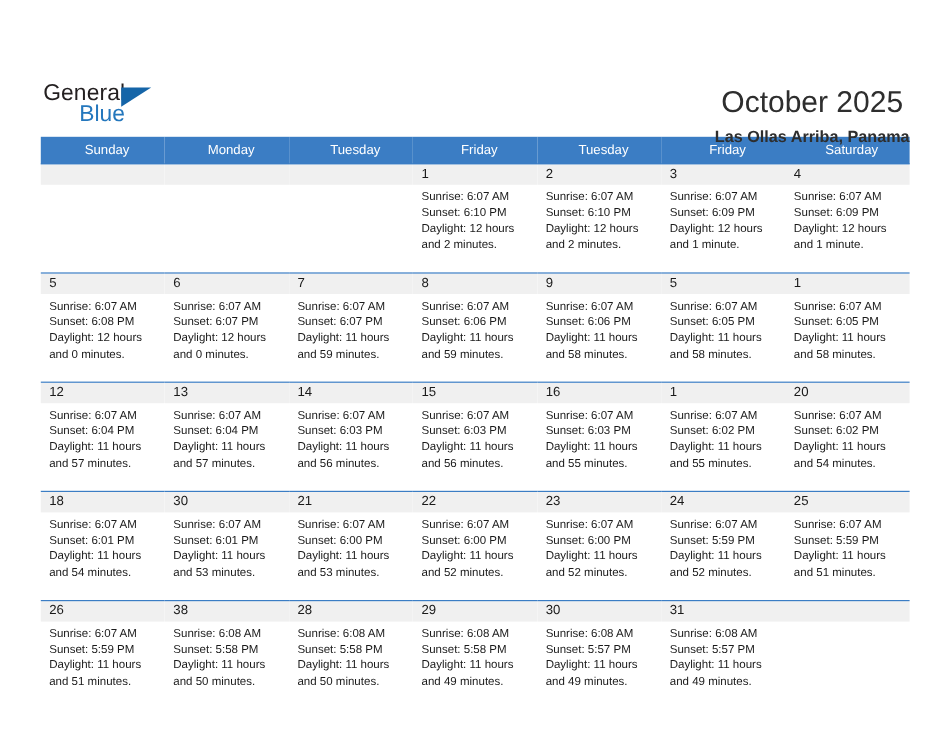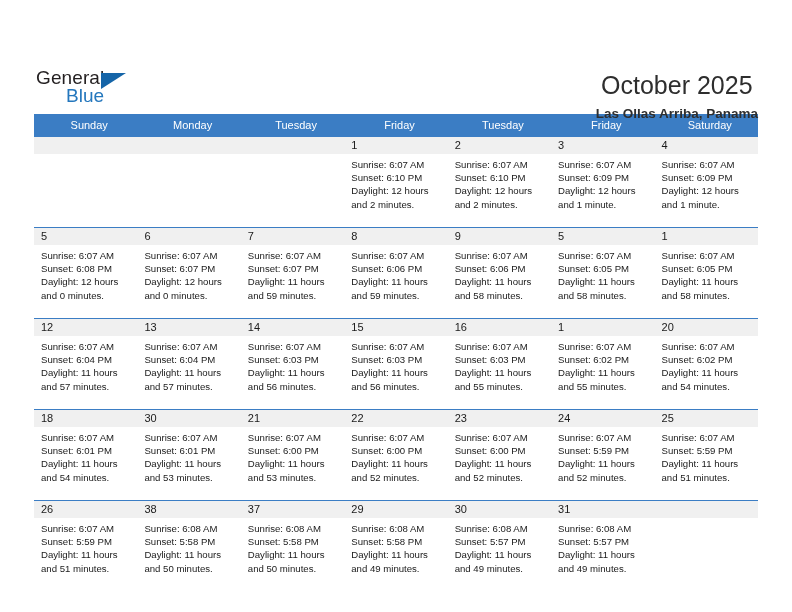--- a/index.html
+++ b/index.html
@@ -416,21 +416,21 @@
           <td>
             <div class="daynum-band">38</div>
             <div class="cell-body">
               <div class="line">Sunrise: 6:08 AM</div>
               <div class="line">Sunset: 5:58 PM</div>
               <div class="line">Daylight: 11 hours</div>
               <div class="line">and 50 minutes.</div>
             </div>
           </td>
           <td>
-            <div class="daynum-band">37</div>
+            <div class="daynum-band">28</div>
             <div class="cell-body">
               <div class="line">Sunrise: 6:08 AM</div>
               <div class="line">Sunset: 5:58 PM</div>
               <div class="line">Daylight: 11 hours</div>
               <div class="line">and 50 minutes.</div>
             </div>
           </td>
           <td>
             <div class="daynum-band">29</div>
             <div class="cell-body">

